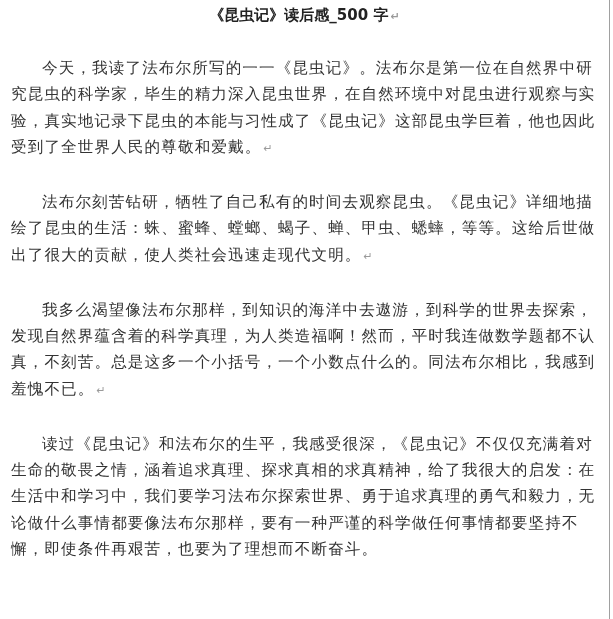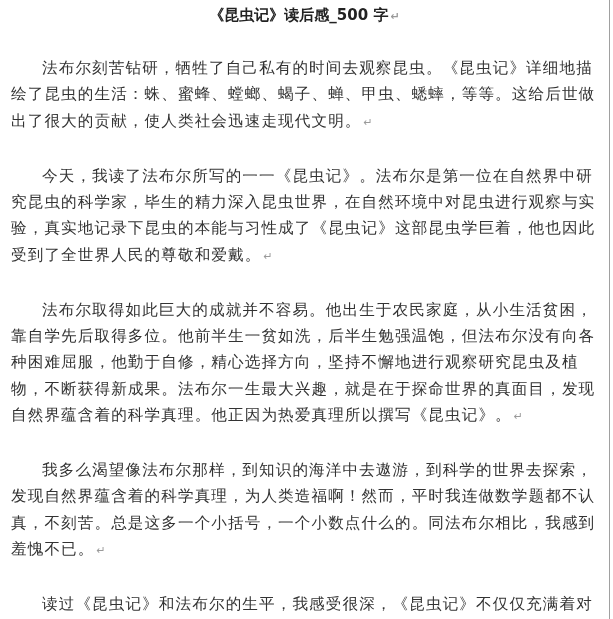--- a/index.html
+++ b/index.html
@@ -16,20 +16,19 @@
 </style>
 </head>
 <body>
 
 <div class="page">
   <div class="title">
     <span>《昆虫记》读后感_500 字</span><span class="mark">↵</span>
   </div>
 
   <div class="body-text">
+    <p class="para"><span>今天，我读了法布尔所写的一一《昆虫记》。法布尔是第一位在自然界中研究昆虫的科学家，毕生的精力深入昆虫世界，在自然环境中对昆虫进行观察与实验，真实地记录下昆虫的本能与习性成了《昆虫记》这部昆虫学巨着，他也因此受到了全世界人民的尊敬和爱戴。</span><span class="mark">↵</span></p>
     <p class="para"><span>法布尔刻苦钻研，牺牲了自己私有的时间去观察昆虫。《昆虫记》详细地描绘了昆虫的生活：蛛、蜜蜂、螳螂、蝎子、蝉、甲虫、蟋蟀，等等。这给后世做出了很大的贡献，使人类社会迅速走现代文明。</span><span class="mark">↵</span></p>
-    <p class="para"><span>今天，我读了法布尔所写的一一《昆虫记》。法布尔是第一位在自然界中研究昆虫的科学家，毕生的精力深入昆虫世界，在自然环境中对昆虫进行观察与实验，真实地记录下昆虫的本能与习性成了《昆虫记》这部昆虫学巨着，他也因此受到了全世界人民的尊敬和爱戴。</span><span class="mark">↵</span></p>
-    <p class="para"><span>法布尔取得如此巨大的成就并不容易。他出生于农民家庭，从小生活贫困，靠自学先后取得多位。他前半生一贫如洗，后半生勉强温饱，但法布尔没有向各种困难屈服，他勤于自修，精心选择方向，坚持不懈地进行观察研究昆虫及植物，不断获得新成果。法布尔一生最大兴趣，就是在于探命世界的真面目，发现自然界蕴含着的科学真理。他正因为热爱真理所以撰写《昆虫记》。</span><span class="mark">↵</span></p>
     <p class="para"><span>我多么渴望像法布尔那样，到知识的海洋中去遨游，到科学的世界去探索，发现自然界蕴含着的科学真理，为人类造福啊！然而，平时我连做数学题都不认真，不刻苦。总是这多一个小括号，一个小数点什么的。同法布尔相比，我感到羞愧不已。</span><span class="mark">↵</span></p>
     <p class="para"><span>读过《昆虫记》和法布尔的生平，我感受很深，《昆虫记》不仅仅充满着对生命的敬畏之情，涵着追求真理、探求真相的求真精神，给了我很大的启发：在生活中和学习中，我们要学习法布尔探索世界、勇于追求真理的勇气和毅力，无论做什么事情都要像法布尔那样，要有一种严谨的科学做任何事情都要坚持不懈，即使条件再艰苦，也要为了理想而不断奋斗。</span></p>
   </div>
 </div>
 <div class="right-border"></div>
 
 </body></html>

